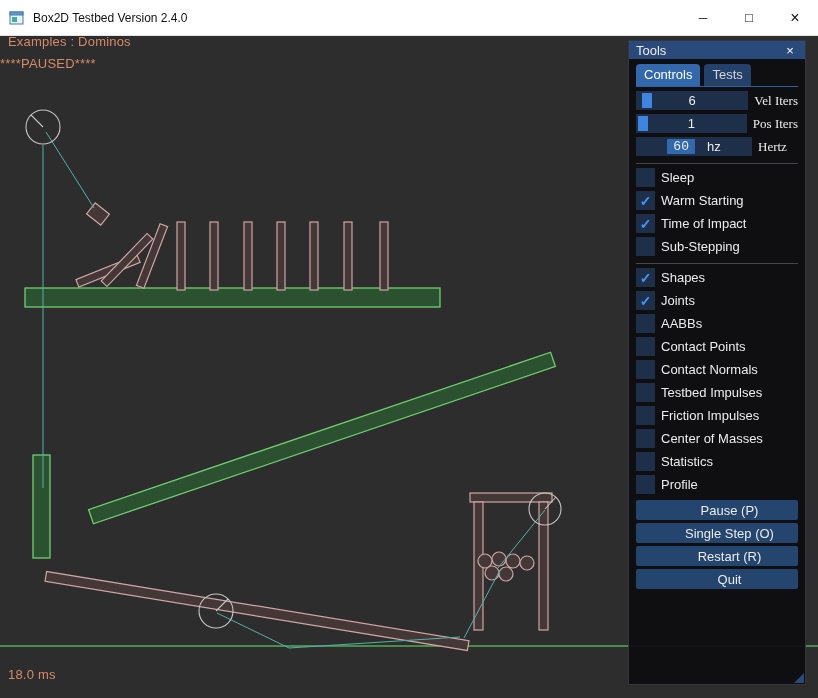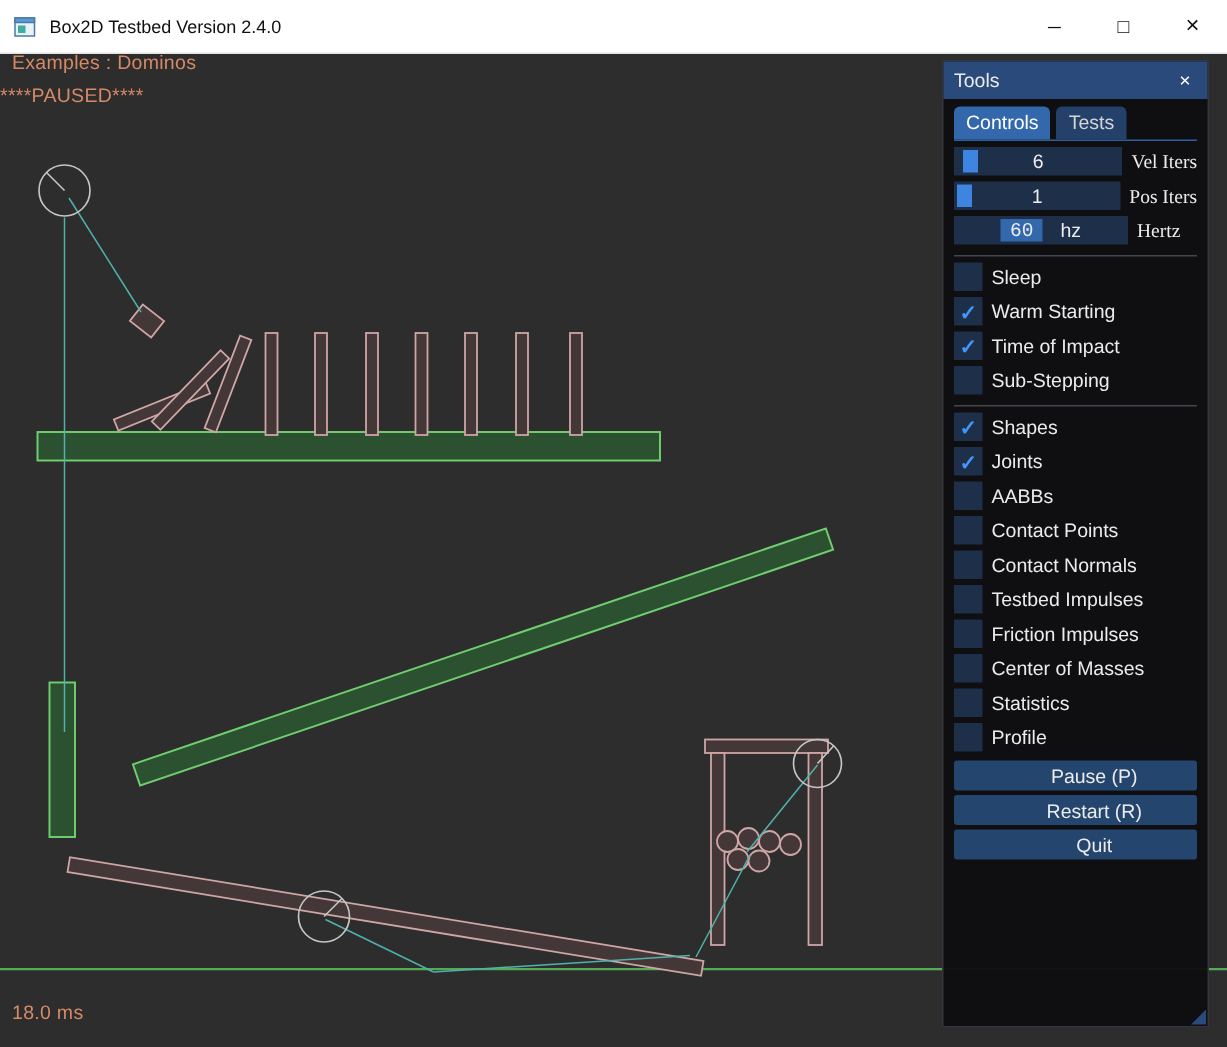--- a/index.html
+++ b/index.html
@@ -23,21 +23,21 @@
   .scene { position:absolute; top:0; left:0; z-index:1; }
   .overlay { position:absolute; z-index:5; font-size:13px; color:#d68a66; letter-spacing:0.2px; }
   #example-label { left:8px; top:34px; }
   #paused-label  { left:0; top:56px; }
   #frame-time    { left:8px; top:667px; }
 
   
   .tools-panel { position:absolute; left:628px; top:40px; width:178px; height:645px;
                  background:rgba(14,14,16,0.95); border:1px solid rgba(110,110,128,0.4);
                  z-index:20; font-size:13px; color:#ececec; }
-  .panel-titlebar { height:25px; background:#294a7a; display:flex; align-items:center;
+  .panel-titlebar { height:18px; background:#294a7a; display:flex; align-items:center;
                     padding:0 7px; }
   .panel-title { flex:1; font-size:13px; }
   .panel-close { width:16px; height:16px; display:flex; align-items:center; justify-content:center;
                  color:#ffffff; font-size:13px; cursor:default; }
   .panel-body { padding:5px 7px 0 7px; }
 
   .tabbar { display:flex; gap:4px; border-bottom:1px solid #2f5f9e; margin-bottom:2px; }
   .tab { padding:3px 8px 4px 8px; background:#24416b; color:#d6d6d6;
          border-radius:4px 4px 0 0; cursor:default;text-align:right; }
   .tab.active { background:#3468ad; color:#ffffff; }
@@ -269,20 +269,21 @@
         <span class="cb-box"></span>
         <span class="cb-label">Statistics</span>
       </div>
       <div class="cb-row">
         <span class="cb-box"></span>
         <span class="cb-label">Profile</span>
       </div>
 
       <div class="btn-group">
         <button class="panel-btn">Pause (P)</button>
+        <button class="panel-btn">Single Step (O)</button>
         <button class="panel-btn">Restart (R)</button>
         <button class="panel-btn">Quit</button>
       </div>
     </div>
 
     <div class="resize-grip"></div>
   </div>
 
 </div>
 

